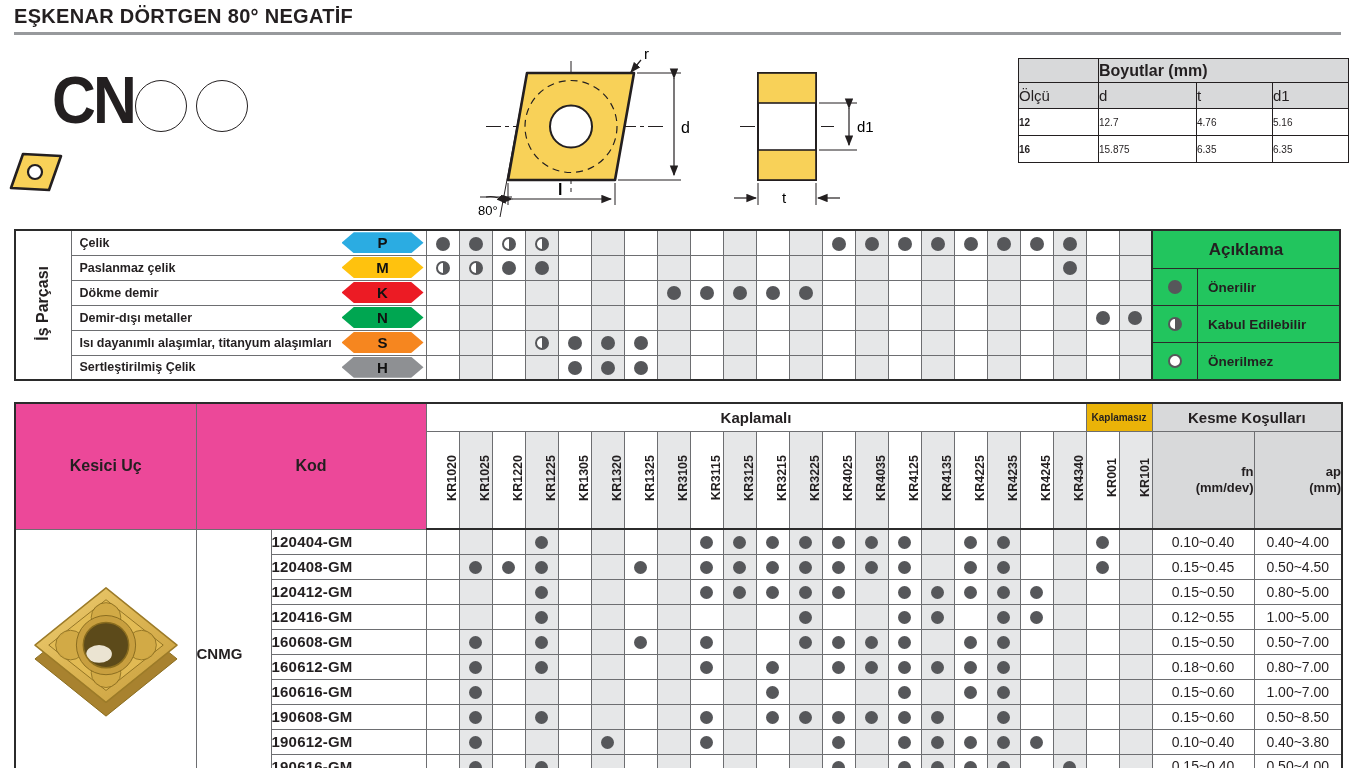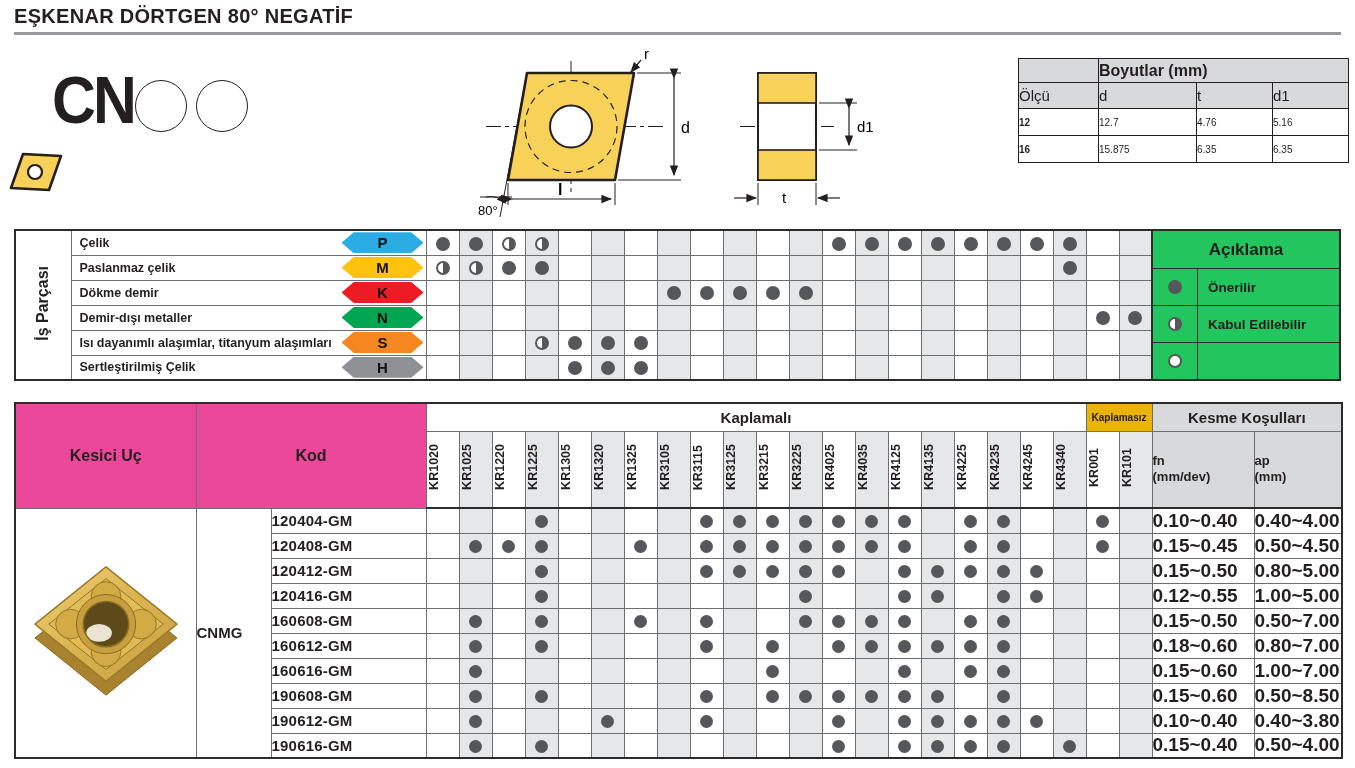--- a/index.html
+++ b/index.html
@@ -49,29 +49,29 @@
   .leg-label{flex:1;display:flex;align-items:center;padding-left:10px;font-size:13.5px;font-weight:bold}
 
   
   .ins-table{position:absolute;left:14px;top:402px;border-collapse:collapse;table-layout:fixed;width:1327px;border:2px solid #2b2b2b}
   .ins-table th,.ins-table td{border:1px solid #6d6e71;padding:0}
   .ins-table thead .band th{height:28px;font-weight:bold;text-align:center;vertical-align:middle}
   .ins-table th.bighdr{background:#ec4899;font-size:16px}
   .ins-table th.coated{font-size:15px;background:#fff}
   .ins-table th.uncoated{font-size:10px;background:#eab308}
   .ins-table th.cutcond{background:#d8d9da;font-size:15px}
-  .ins-table .krrow th{height:77px;vertical-align:middle;text-align:left;border-bottom:2px solid #2b2b2b}
+  .ins-table .krrow th{height:98px;vertical-align:middle;text-align:right;border-bottom:2px solid #2b2b2b}
   .ins-table .krrow .vtext{font-size:12.5px}
   .ins-table th.cond-h{background:#d8d9da;font-size:13px;font-weight:bold;line-height:1.25;border-bottom:2px solid #2b2b2b}
   .ins-table tbody td{height:25px;vertical-align:middle}
   .photo-cell{text-align:center;vertical-align:middle}
   .series-cell{vertical-align:top;text-align:left;padding:3px 0 0 12px;font-size:15px;font-weight:bold}
   .code-cell{text-align:left;padding-left:10px;font-size:15px;font-weight:bold;letter-spacing:.2px}
   .ins-table td .dot{width:13px;height:13px}
-  .cond-cell{text-align:left;font-size:19px;font-weight:bold}
+  .cond-cell{text-align:center;font-size:14px;font-weight:normal}
 </style>
 </head>
 <body>
 
 <div class="page-title">EŞKENAR DÖRTGEN 80° NEGATİF</div>
 <div class="title-rule"></div>
 
 <div class="logo-cn">CN</div>
 <div class="chipbreaker-circle c1"></div>
 <div class="chipbreaker-circle c2"></div>
@@ -371,20 +371,21 @@
         <div class="leg-row">
           <div class="leg-sym">
             <span class="dot half"></span>
           </div>
           <div class="leg-label">Kabul Edilebilir</div>
         </div>
         <div class="leg-row">
           <div class="leg-sym">
             <span class="dot none"></span>
           </div>
+          <div class="leg-label">Önerilmez</div>
         </div>
       </div>
   </div>
 </div>
 
 <table class="ins-table">
   <colgroup>
     <col style="width:181px">
       <col style="width:75px">
       <col style="width:155px">

